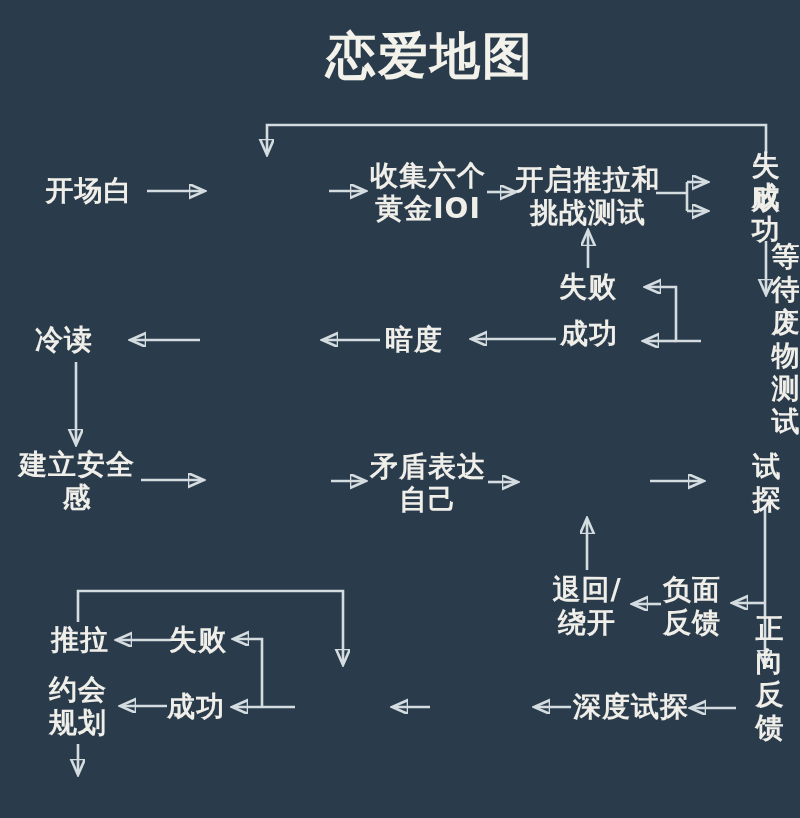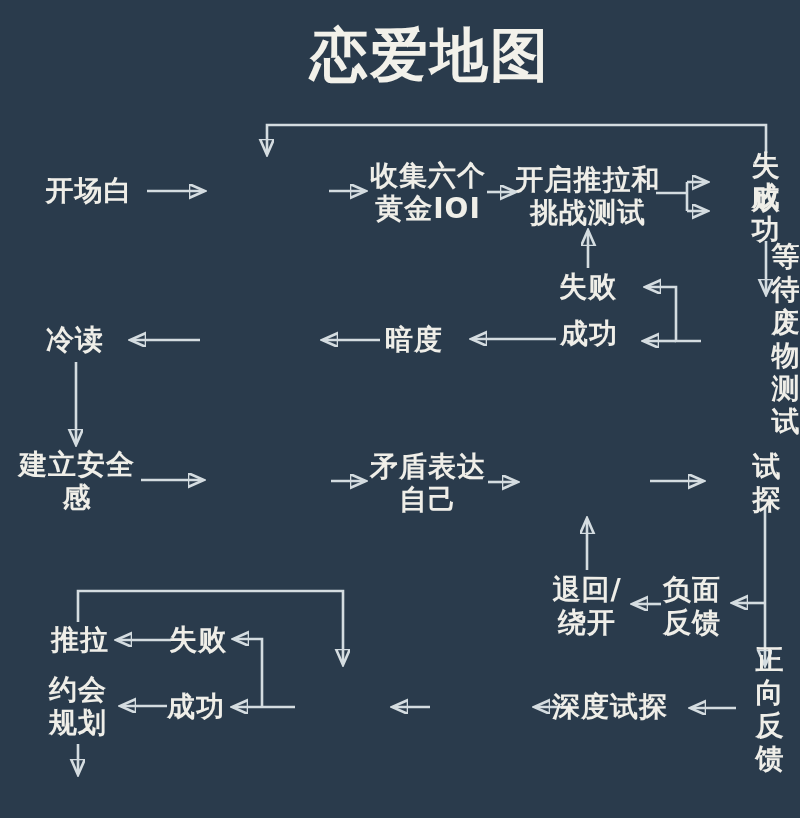--- a/index.html
+++ b/index.html
@@ -7,21 +7,21 @@
     width:800px;height:818px;
     background:#2a3b4c;
     overflow:hidden;
     position:relative;
     font-family:"DejaVu Sans","Liberation Sans",sans-serif;
   }
   .stage{position:absolute;inset:0;width:800px;height:818px;overflow:hidden;}
   .title{
     position:absolute;left:430px;top:56px;
     transform:translate(-50%,-50%);
-    font-size:58px;font-weight:900;letter-spacing:2px;
+    font-size:50px;font-weight:900;letter-spacing:2px;
     color:#f2f1ea;white-space:nowrap;
   }
   .node{
     position:absolute;
     transform:translate(-50%,-50%);
     color:#efeee8;
     font-size:28px;font-weight:700;
     line-height:1.18;letter-spacing:1px;
     white-space:pre-line;text-align:center;
   }
@@ -84,35 +84,35 @@
   <div class="node" style="left:588px;top:196px">开启推拉和
 挑战测试</div>
   <div class="node" style="left:766px;top:182px">失败</div>
   <div class="node" style="left:766px;top:213px">成功</div>
 
   <div class="node" style="left:588px;top:287px">失败</div>
   <div class="node" style="left:589px;top:334px">成功</div>
   <div class="node" style="left:786px;top:339px">等待废物
 测试</div>
   <div class="node" style="left:414px;top:340px">暗度</div>
-  <div class="node" style="left:75px;top:340px">冷读</div>
+  <div class="node" style="left:64px;top:340px">冷读</div>
 
   <div class="node" style="left:77px;top:481px">建立安全
 感</div>
   <div class="node" style="left:428px;top:483px">矛盾表达
 自己</div>
   <div class="node" style="left:767px;top:483px">试探</div>
 
   <div class="node" style="left:587px;top:606px">退回/
 绕开</div>
   <div class="node" style="left:692px;top:606px">负面
 反馈</div>
 
   <div class="node" style="left:80px;top:640px">推拉</div>
   <div class="node" style="left:198px;top:640px">失败</div>
   <div class="node" style="left:78px;top:706px">约会
 规划</div>
   <div class="node" style="left:196px;top:707px">成功</div>
-  <div class="node" style="left:610px;top:707px">深度试探</div>
-  <div class="node" style="left:770px;top:709px">正向
+  <div class="node" style="left:631px;top:707px">深度试探</div>
+  <div class="node" style="left:770px;top:678px">正向
 反馈</div>
 
 </div>
 
 </body></html>

